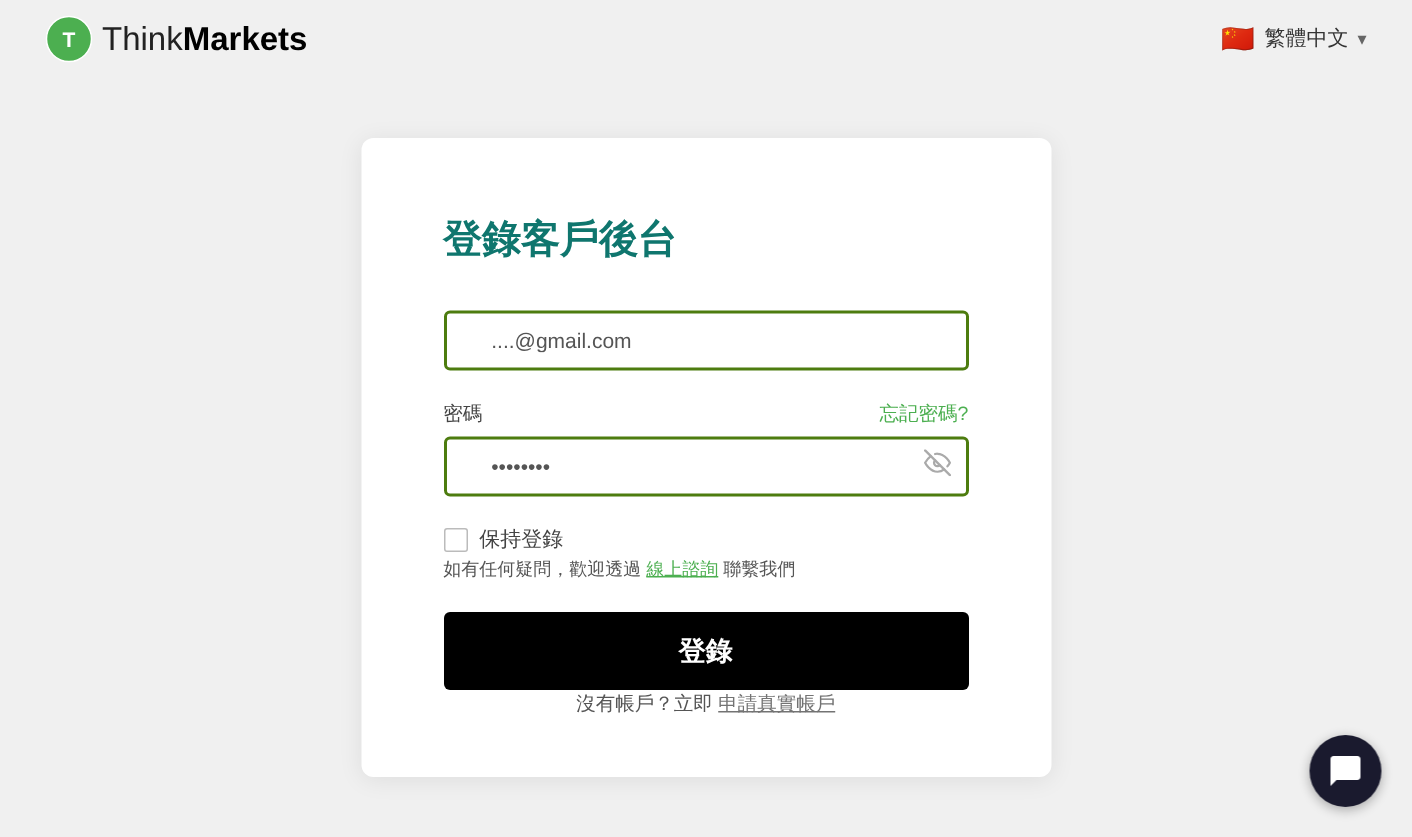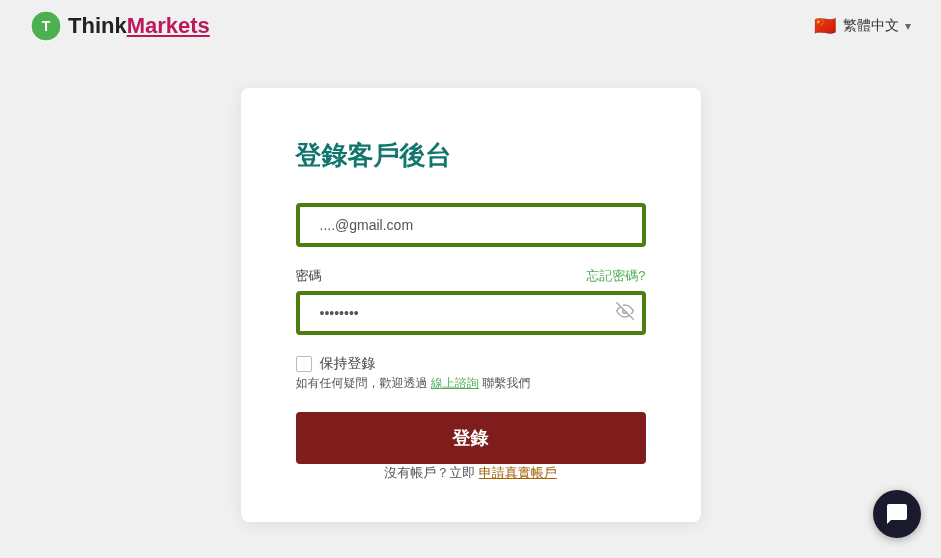--- a/index.html
+++ b/index.html
@@ -39,27 +39,26 @@
     }
 
     .logo-text {
       font-size: 22px;
       font-weight: 700;
       color: #222;
     }
 
     .logo-text span.think {
       color: #222;
+      font-weight: 400;
+    }
+
+    .logo-text span.markets {
+      color: #000000;
       font-weight: 700;
-    }
-
-    .logo-text span.markets {
-      color: #be185d;
-      font-weight: 700;
-      text-decoration: underline;
     }
 
     .lang-selector {
       display: flex;
       align-items: center;
       gap: 6px;
       cursor: pointer;
       font-size: 14px;
       color: #333;
     }
@@ -108,23 +107,23 @@
 
     .form-label {
       display: block;
       font-size: 13px;
       color: #444;
       margin-bottom: 6px;
     }
 
     .form-input {
       width: 100%;
-      border: 4px solid #4d7c0f;
+      border: 2px solid #4d7c0f;
       border-radius: 4px;
-      padding: 10px 20px;
+      padding: 10px 30px;
       font-size: 14px;
       color: #555;
       outline: none;
       transition: border-color 0.2s;
     }
 
     .password-group {
       position: relative;
     }
 
@@ -188,40 +187,40 @@
     .contact-link {
       color: #4caf50;
       text-decoration: underline;
       cursor: pointer;
       margin-top: 40px;
     }
 
     
     .login-btn {
       width: 100%;
-      background-color: #7f1d1d;
+      background-color: #000000;
       color: #fff;
       border: none;
       border-radius: 4px;
       padding: 14px;
       font-size: 18px;
       font-weight: 600;
       cursor: pointer;
       transition: background-color 0.2s;
     }
 
     
     .register-row {
       text-align: center;
       font-size: 13px;
       color: #555;
     }
 
     .register-link {
-      color: #a16207;
+      color: #737373;
       text-decoration: underline;
       cursor: pointer;
     }
 
     
     .chat-btn {
       position: fixed;
       bottom: 20px;
       right: 20px;
       width: 48px;

